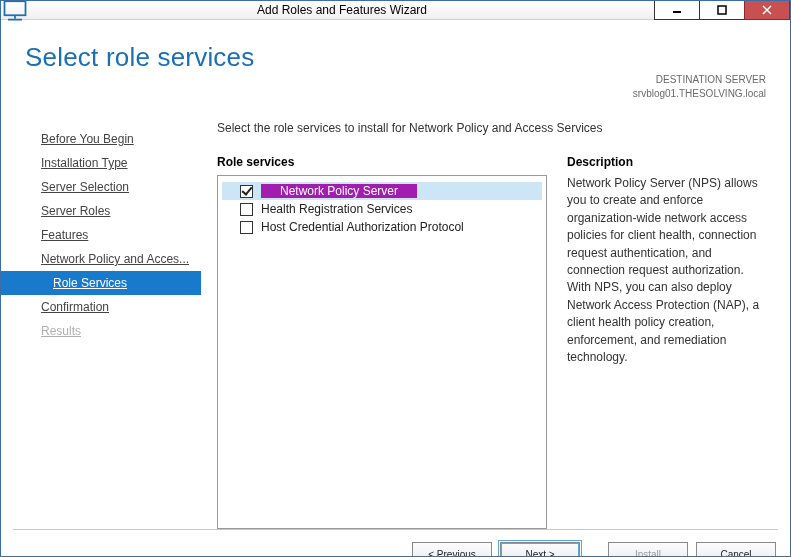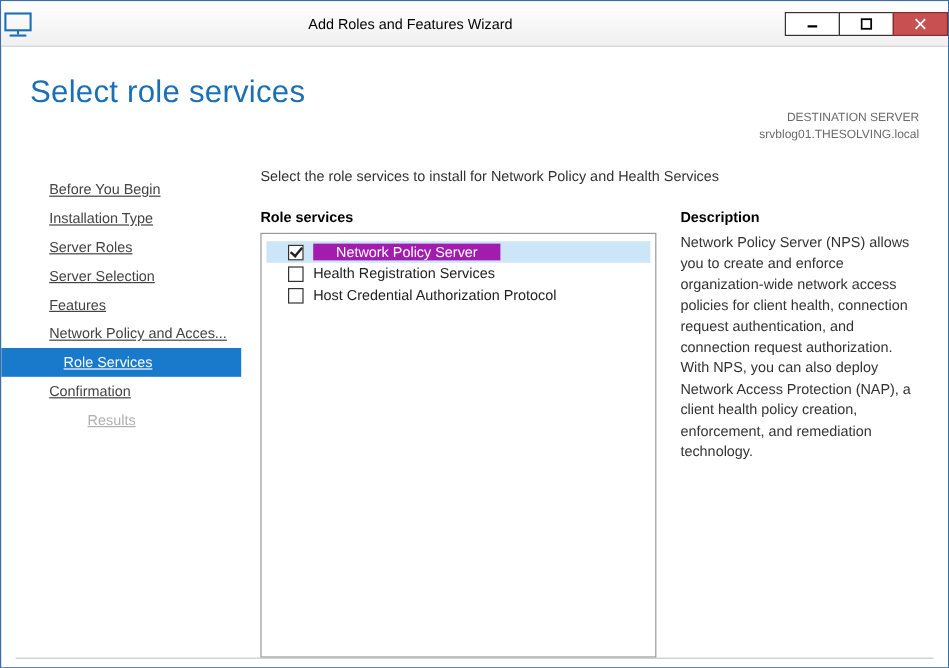--- a/index.html
+++ b/index.html
@@ -7,21 +7,21 @@
       font-family: "Segoe UI", Tahoma, sans-serif;
       font-size: 12px;
       background: #fff;
       width: 791px;
       height: 557px;
       overflow: hidden;
       border: 1px solid #3a6ea5;
     }
     
     .titlebar {
-      height: 38px;
+      height: 19px;
       background: linear-gradient(#fff, #f0f0f0);
       border-bottom: 1px solid #d0d0d0;
       display: flex;
       align-items: center;
       position: relative;
     }
     .title-icon { width: 28px; display:flex; align-items:center; justify-content:center; color:#1a6fb5;}
     .title-text { flex: 1; text-align: center; font-size: 12px; color: #000; }
     .winbtns { display: flex; }
     .winbtn {
@@ -73,21 +73,21 @@
       white-space: nowrap;
       overflow: hidden;
       text-overflow: ellipsis;
       text-decoration: underline;
     }
     .nav-item.sub { padding-left: 52px; }
     .nav-item.selected {
       background: #1979ca;
       color: #fff;
     }
-    .nav-item.disabled { color: #b0b0b0; cursor: default; margin-left: 32px; }
+    .nav-item.disabled { color: #b0b0b0; cursor: default; }
     .main {
       flex:1;
       padding: 4px 0 0 16px;
       display:flex;
       flex-direction:column;
     }
     .instruction { color:#333; font-size:12px; margin-bottom: 20px; }
     .columns { display:flex; gap: 20px; flex:1; }
     .col-left { width: 330px; display:flex; flex-direction:column; }
     .col-right { flex:1; }
@@ -184,30 +184,30 @@
   <div class="dest">
     <div>DESTINATION SERVER</div>
     <div>srvblog01.THESOLVING.local</div>
   </div>
 </div>
 
 <div class="body">
   <div class="nav" id="nav">
       <div class="nav-item">Before You Begin</div>
       <div class="nav-item">Installation Type</div>
+      <div class="nav-item">Server Selection</div>
       <div class="nav-item">Server Roles</div>
-      <div class="nav-item">Server Selection</div>
       <div class="nav-item">Features</div>
       <div class="nav-item">Network Policy and Acces...</div>
       <div class="nav-item selected sub">Role Services</div>
       <div class="nav-item">Confirmation</div>
       <div class="nav-item disabled">Results</div>
     </div>
   <div class="main">
-    <div class="instruction">Select the role services to install for Network Policy and Health Services</div>
+    <div class="instruction">Select the role services to install for Network Policy and Access Services</div>
     <div class="columns">
       <div class="col-left">
         <div class="col-header">Role services</div>
         <div class="listbox" id="listbox">
             <div class="list-item selected">
               <span class="cb checked"></span>
               <span class="lbl">Network Policy Server</span>
             </div>
             <div class="list-item">
               <span class="cb"></span>

